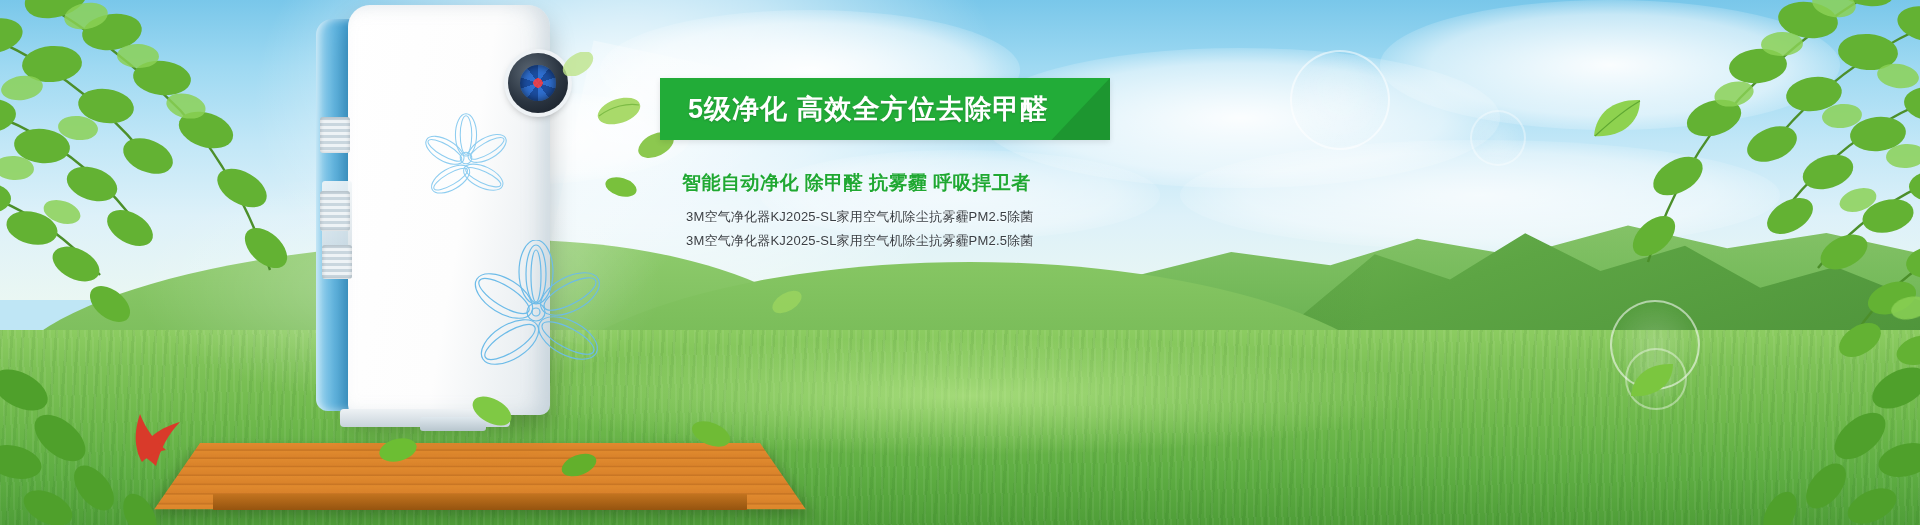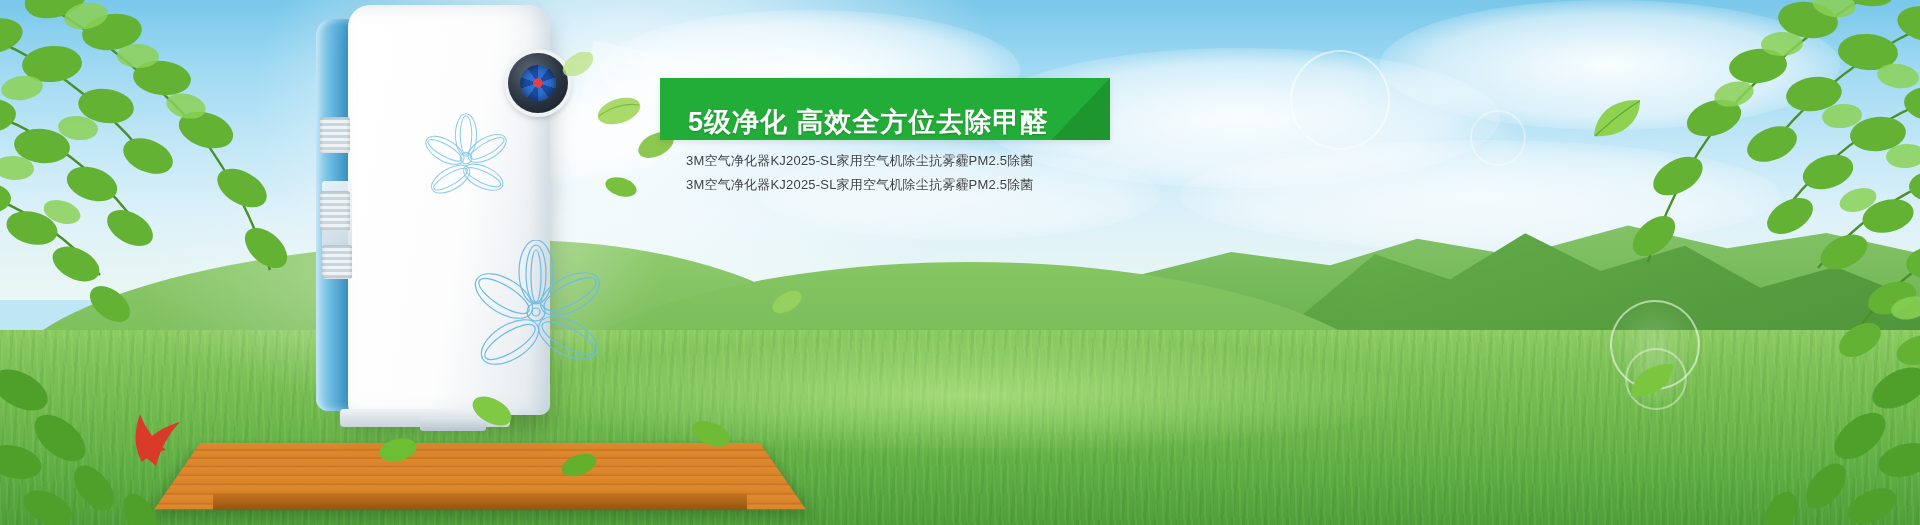--- a/index.html
+++ b/index.html
@@ -165,21 +165,21 @@
   .flower-bot{left:118px;top:235px;width:140px;height:140px;}
 
   
   .fleaf{position:absolute;pointer-events:none;}
 
   
   .copy{position:absolute;left:660px;top:78px;width:640px;}
   .headline-bar{
     position:relative;width:450px;height:62px;
     background:#22ac38;
-    display:flex;align-items:flex-end;
+    display:flex;align-items:center;
     box-shadow:0 2px 6px rgba(0,0,0,.10);
   }
   .headline-bar::after{
     content:"";position:absolute;right:0;top:0;
     width:86px;height:62px;
     background:#1d9630;
     clip-path:polygon(100% 0,100% 100%,32% 100%);
   }
   .headline{
     position:relative;z-index:2;
@@ -457,17 +457,18 @@
     <ellipse cx="20" cy="14" rx="19" ry="11" fill="#6cbe33" transform="rotate(-14 20 14)"></ellipse>
   </svg>
   <svg class="fleaf" style="left:770px;top:290px;width:34px;height:24px;opacity:.85" viewBox="0 0 34 24">
     <ellipse cx="17" cy="12" rx="16" ry="9" fill="#9ad45f" transform="rotate(-30 17 12)"></ellipse>
   </svg>
 
   <div class="copy">
     <div class="headline-bar">
       <h1 class="headline">5级净化 高效全方位去除甲醛</h1>
     </div>
+    <div class="subtitle">智能自动净化 除甲醛 抗雾霾 呼吸捍卫者</div>
     <div class="desc">3M空气净化器KJ2025-SL家用空气机除尘抗雾霾PM2.5除菌</div>
     <div class="desc">3M空气净化器KJ2025-SL家用空气机除尘抗雾霾PM2.5除菌</div>
   </div>
 
 </div>
 
 </body></html>

